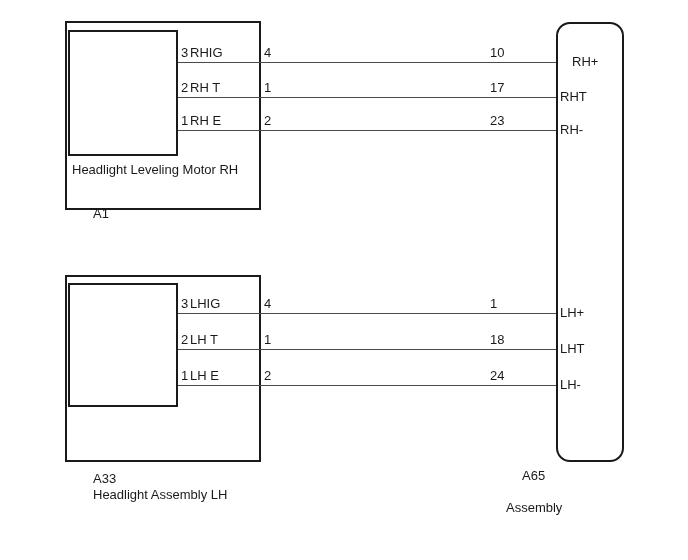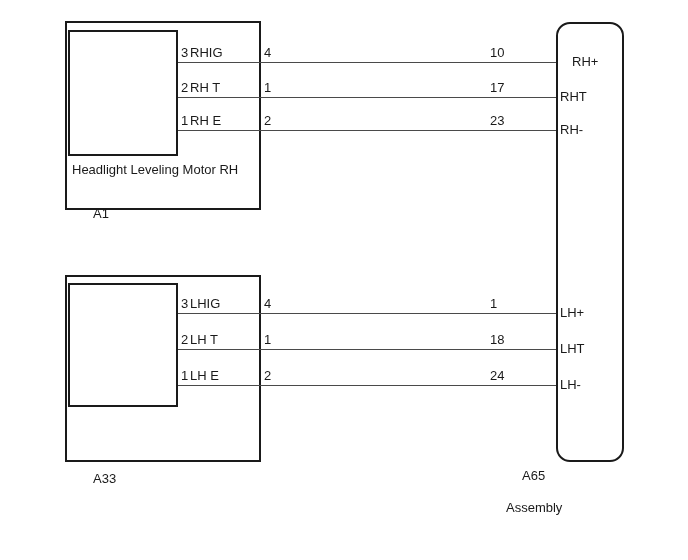--- a/index.html
+++ b/index.html
@@ -50,20 +50,21 @@
 <div class="stage">
 
   <div class="box" style="left:65px; top:21px; width:196px; height:189px;"></div>
   <div class="box" style="left:68px; top:30px; width:110px; height:126px;"></div>
   <div class="txt" style="left:72px; top:162px;">Headlight Leveling Motor RH</div>
   <div class="txt" style="left:93px; top:206px;">A1</div>
 
   <div class="box" style="left:65px; top:275px; width:196px; height:187px;"></div>
   <div class="box" style="left:68px; top:283px; width:110px; height:124px;"></div>
   <div class="txt" style="left:93px; top:471px;">A33</div>
+  <div class="txt" style="left:93px; top:487px;">Headlight Assembly LH</div>
 
   <div class="box ecu" style="left:556px; top:22px; width:68px; height:440px;"></div>
   <div class="txt" style="left:522px; top:468px;">A65</div>
   <div class="txt" style="left:506px; top:500px;">Assembly</div>
 
   <div class="wire" style="left:178px; top:62px; width:378px;"></div>
   <div class="txt" style="left:181px; top:45px;">3</div>
   <div class="txt right" style="left:190px; top:45px; width:62px;">RHIG</div>
   <div class="txt" style="left:264px; top:45px;">4</div>
   <div class="txt right" style="left:490px; top:45px; width:60px;">10</div>

